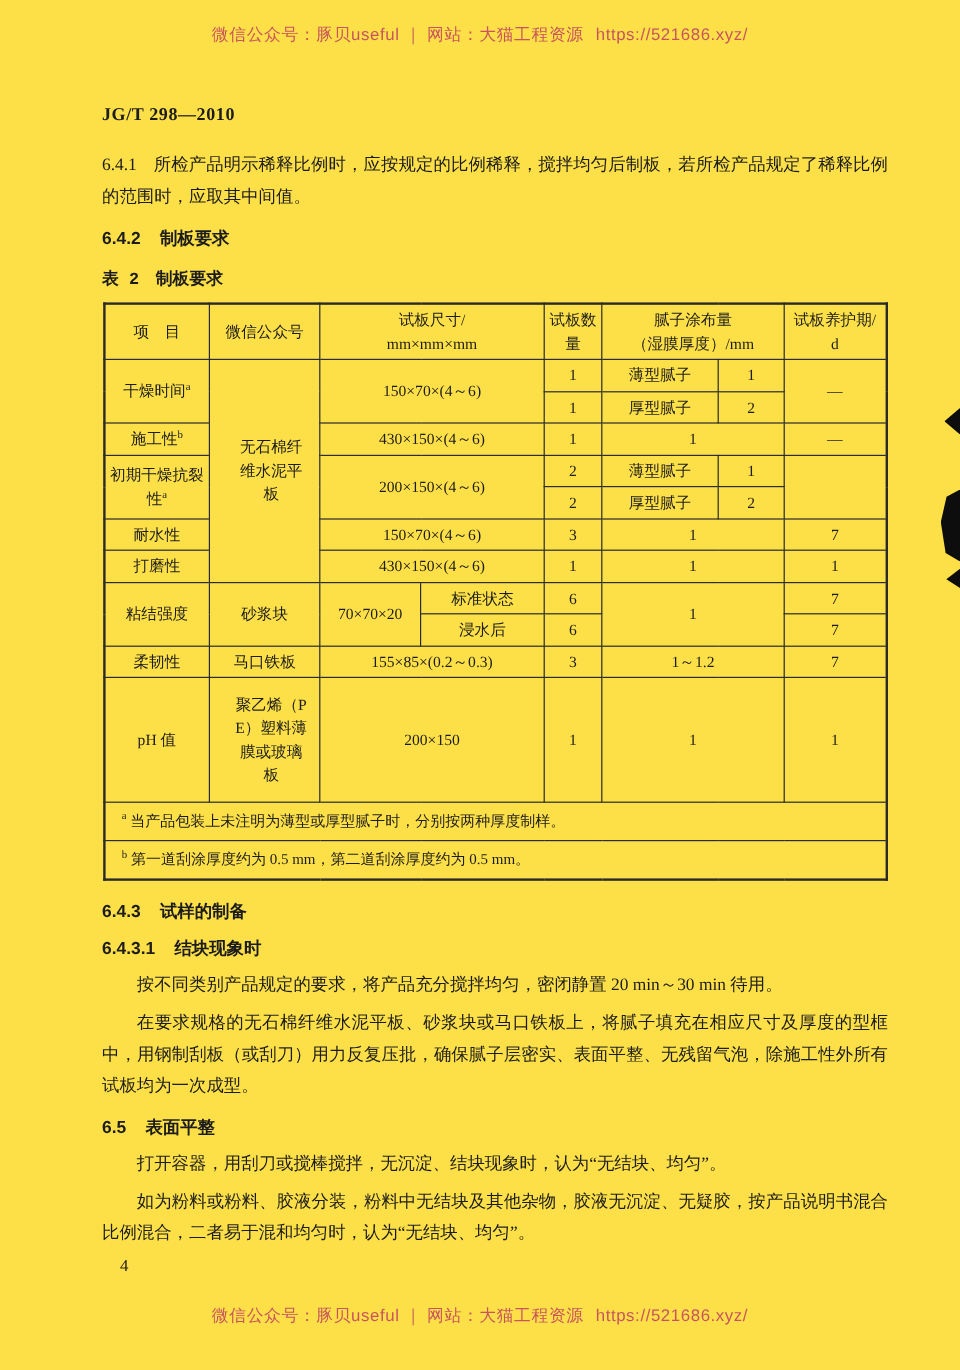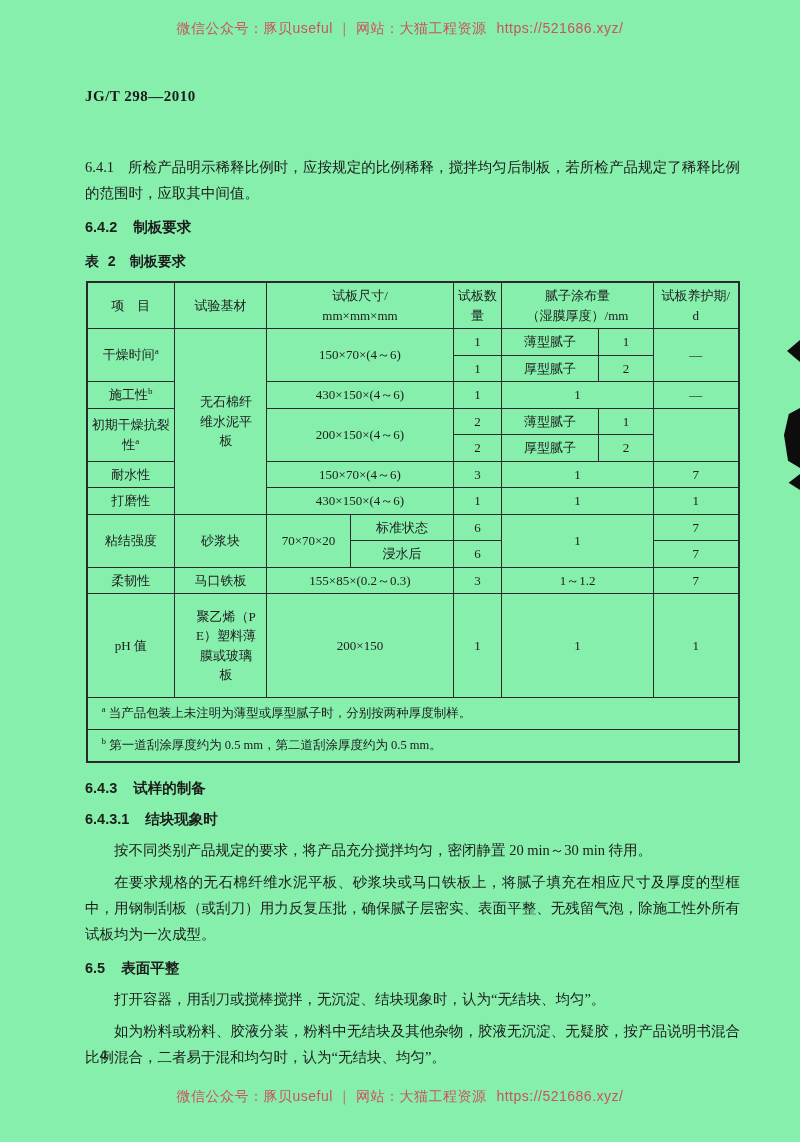--- a/index.html
+++ b/index.html
@@ -1,34 +1,34 @@
 <!DOCTYPE html>
 <html><head>
 <meta charset="utf-8">
 <style>
   * { margin:0; padding:0; box-sizing:border-box; }
   html,body { background:#e8e8e8; }
   .page {
-    width:800px; height:1142px; background:#86efac; position:relative;
+    width:800px; height:1142px; background:#fde047; position:relative;
     font-family:"Liberation Serif", serif; color:#1c1c1c; overflow:hidden;
     margin:0 auto;
   }
   .watermark {
     position:absolute; left:0; width:100%; text-align:center;
     color:#c9545f; font-size:14px; font-family:"Liberation Sans", sans-serif;
     letter-spacing:0.5px; white-space:nowrap;
   }
   .watermark-top { top:20px; }
   .watermark-bottom { top:1088px; }
   .wm-url { margin-left:10px; }
 
   .content { position:absolute; left:85px; right:60px; top:88px; }
 
   .doc-code {
-    font-size:15px; font-weight:bold; letter-spacing:0.5px; margin-bottom:49px;
+    font-size:15px; font-weight:bold; letter-spacing:0.5px; margin-bottom:20px;
   }
 
   .h-clause {
     font-family:"Liberation Sans", sans-serif; font-size:14.5px; font-weight:700;
     margin:12px 0 8px 0;
   }
   .h-clause .num { margin-right:16px; }
 
   .para {
     font-size:14.5px; line-height:1.8; margin:2px 0 6px 0; text-align:justify;
@@ -103,21 +103,21 @@
           <col style="width:84px">
           <col style="width:103px">
           <col style="width:48px">
           <col style="width:97px">
           <col style="width:55px">
           <col style="width:85px">
       </colgroup>
       <tbody>
         <tr>
           <th>项　目</th>
-          <th>试验基材</th>
+          <th>微信公众号</th>
           <th colspan="2">
             <div>试板尺寸/</div>
             <div>mm×mm×mm</div>
           </th>
           <th>试板数量</th>
           <th colspan="2">
             <div>腻子涂布量</div>
             <div>（湿膜厚度）/mm</div>
           </th>
           <th>

